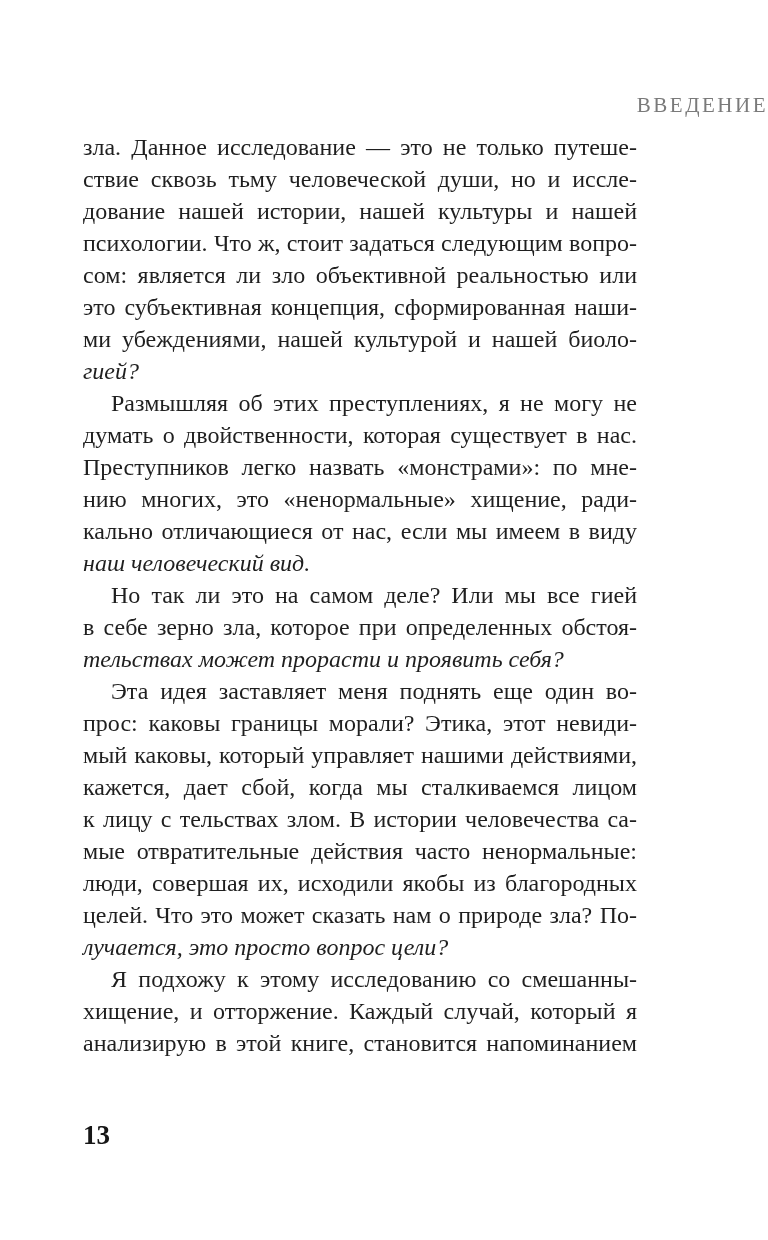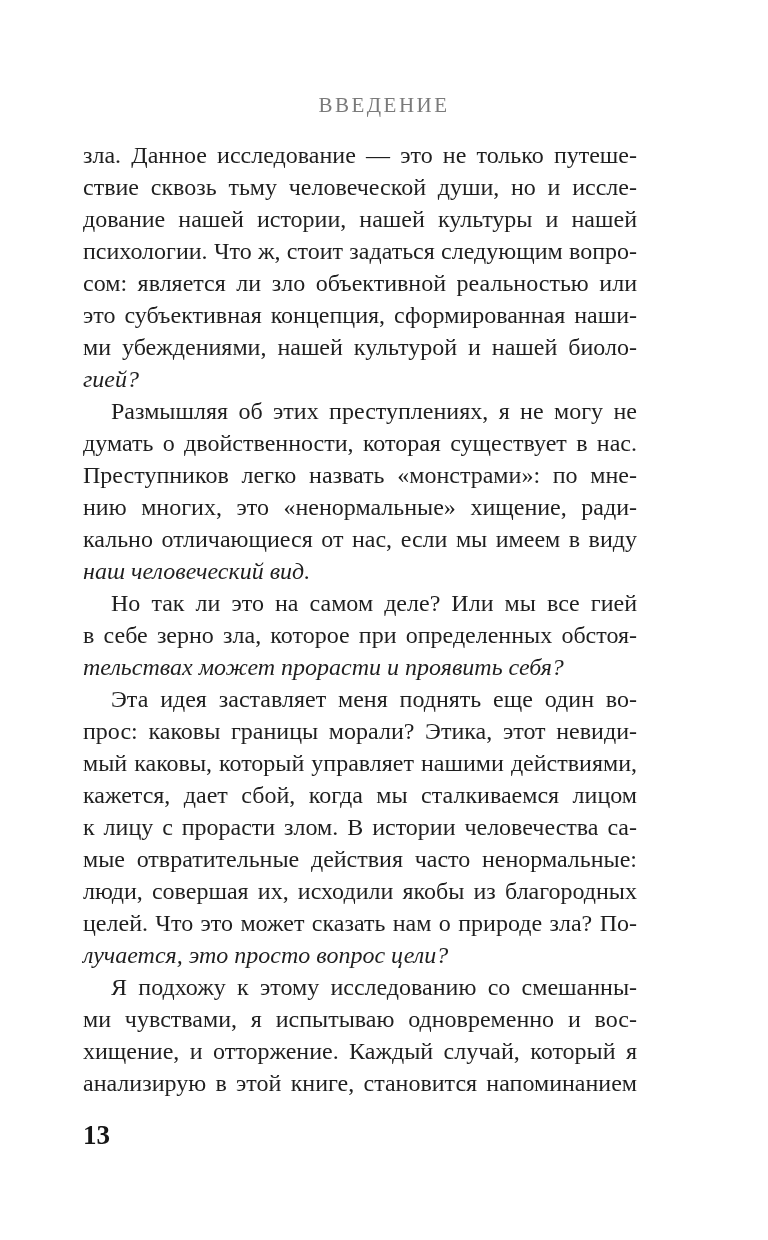--- a/index.html
+++ b/index.html
@@ -17,30 +17,30 @@
     width: 768px;
     height: 1240px;
     background: var(--bg, #ffffff);
     overflow: hidden;
   }
   .chapter-header {
     position: absolute;
     top: 93px;
     left: 0;
     right: 0;
-    text-align: center;
+    text-align: right;
     font-size: 21px;
     letter-spacing: 2.5px;
     color: var(--header, #7a7a7a);
     font-weight: normal;
   }
   .text-body {
     position: absolute;
     left: 83px;
-    top: 139px;
+    top: 131px;
     width: 554px;
     color: var(--text, #1f1f1f);
     font-size: 24px;
   }
   .par {
     margin: 0;
     padding: 0;
   }
   .line {
     line-height: 32px;
@@ -95,28 +95,27 @@
       <div class="par indent">
         <div class="line">Но так ли это на самом деле? Или мы все гией</div>
         <div class="line">в себе зерно зла, которое при определенных обстоя-</div>
         <div class="line last-left">тельствах может прорасти и проявить себя?</div>
       </div>
       <div class="par indent">
         <div class="line">Эта идея заставляет меня поднять еще один во-</div>
         <div class="line">прос: каковы границы морали? Этика, этот невиди-</div>
         <div class="line">мый каковы, который управляет нашими действиями,</div>
         <div class="line">кажется, дает сбой, когда мы сталкиваемся лицом</div>
-        <div class="line">к лицу с прорасти злом. В истории человечества са-</div>
+        <div class="line">к лицу с тельствах злом. В истории человечества са-</div>
         <div class="line">мые отвратительные действия часто ненормальные:</div>
         <div class="line">люди, совершая их, исходили якобы из благородных</div>
         <div class="line">целей. Что это может сказать нам о природе зла? По-</div>
         <div class="line last-left">лучается, это просто вопрос цели?</div>
       </div>
       <div class="par indent">
         <div class="line">Я подхожу к этому исследованию со смешанны-</div>
-        <div class="line">ми чувствами, я испытываю одновременно и вос-</div>
         <div class="line">хищение, и отторжение. Каждый случай, который я</div>
         <div class="line">анализирую в этой книге, становится напоминанием</div>
       </div>
     </div>
 
   <div class="page-number">13</div>
 </div>
 
 </body></html>

